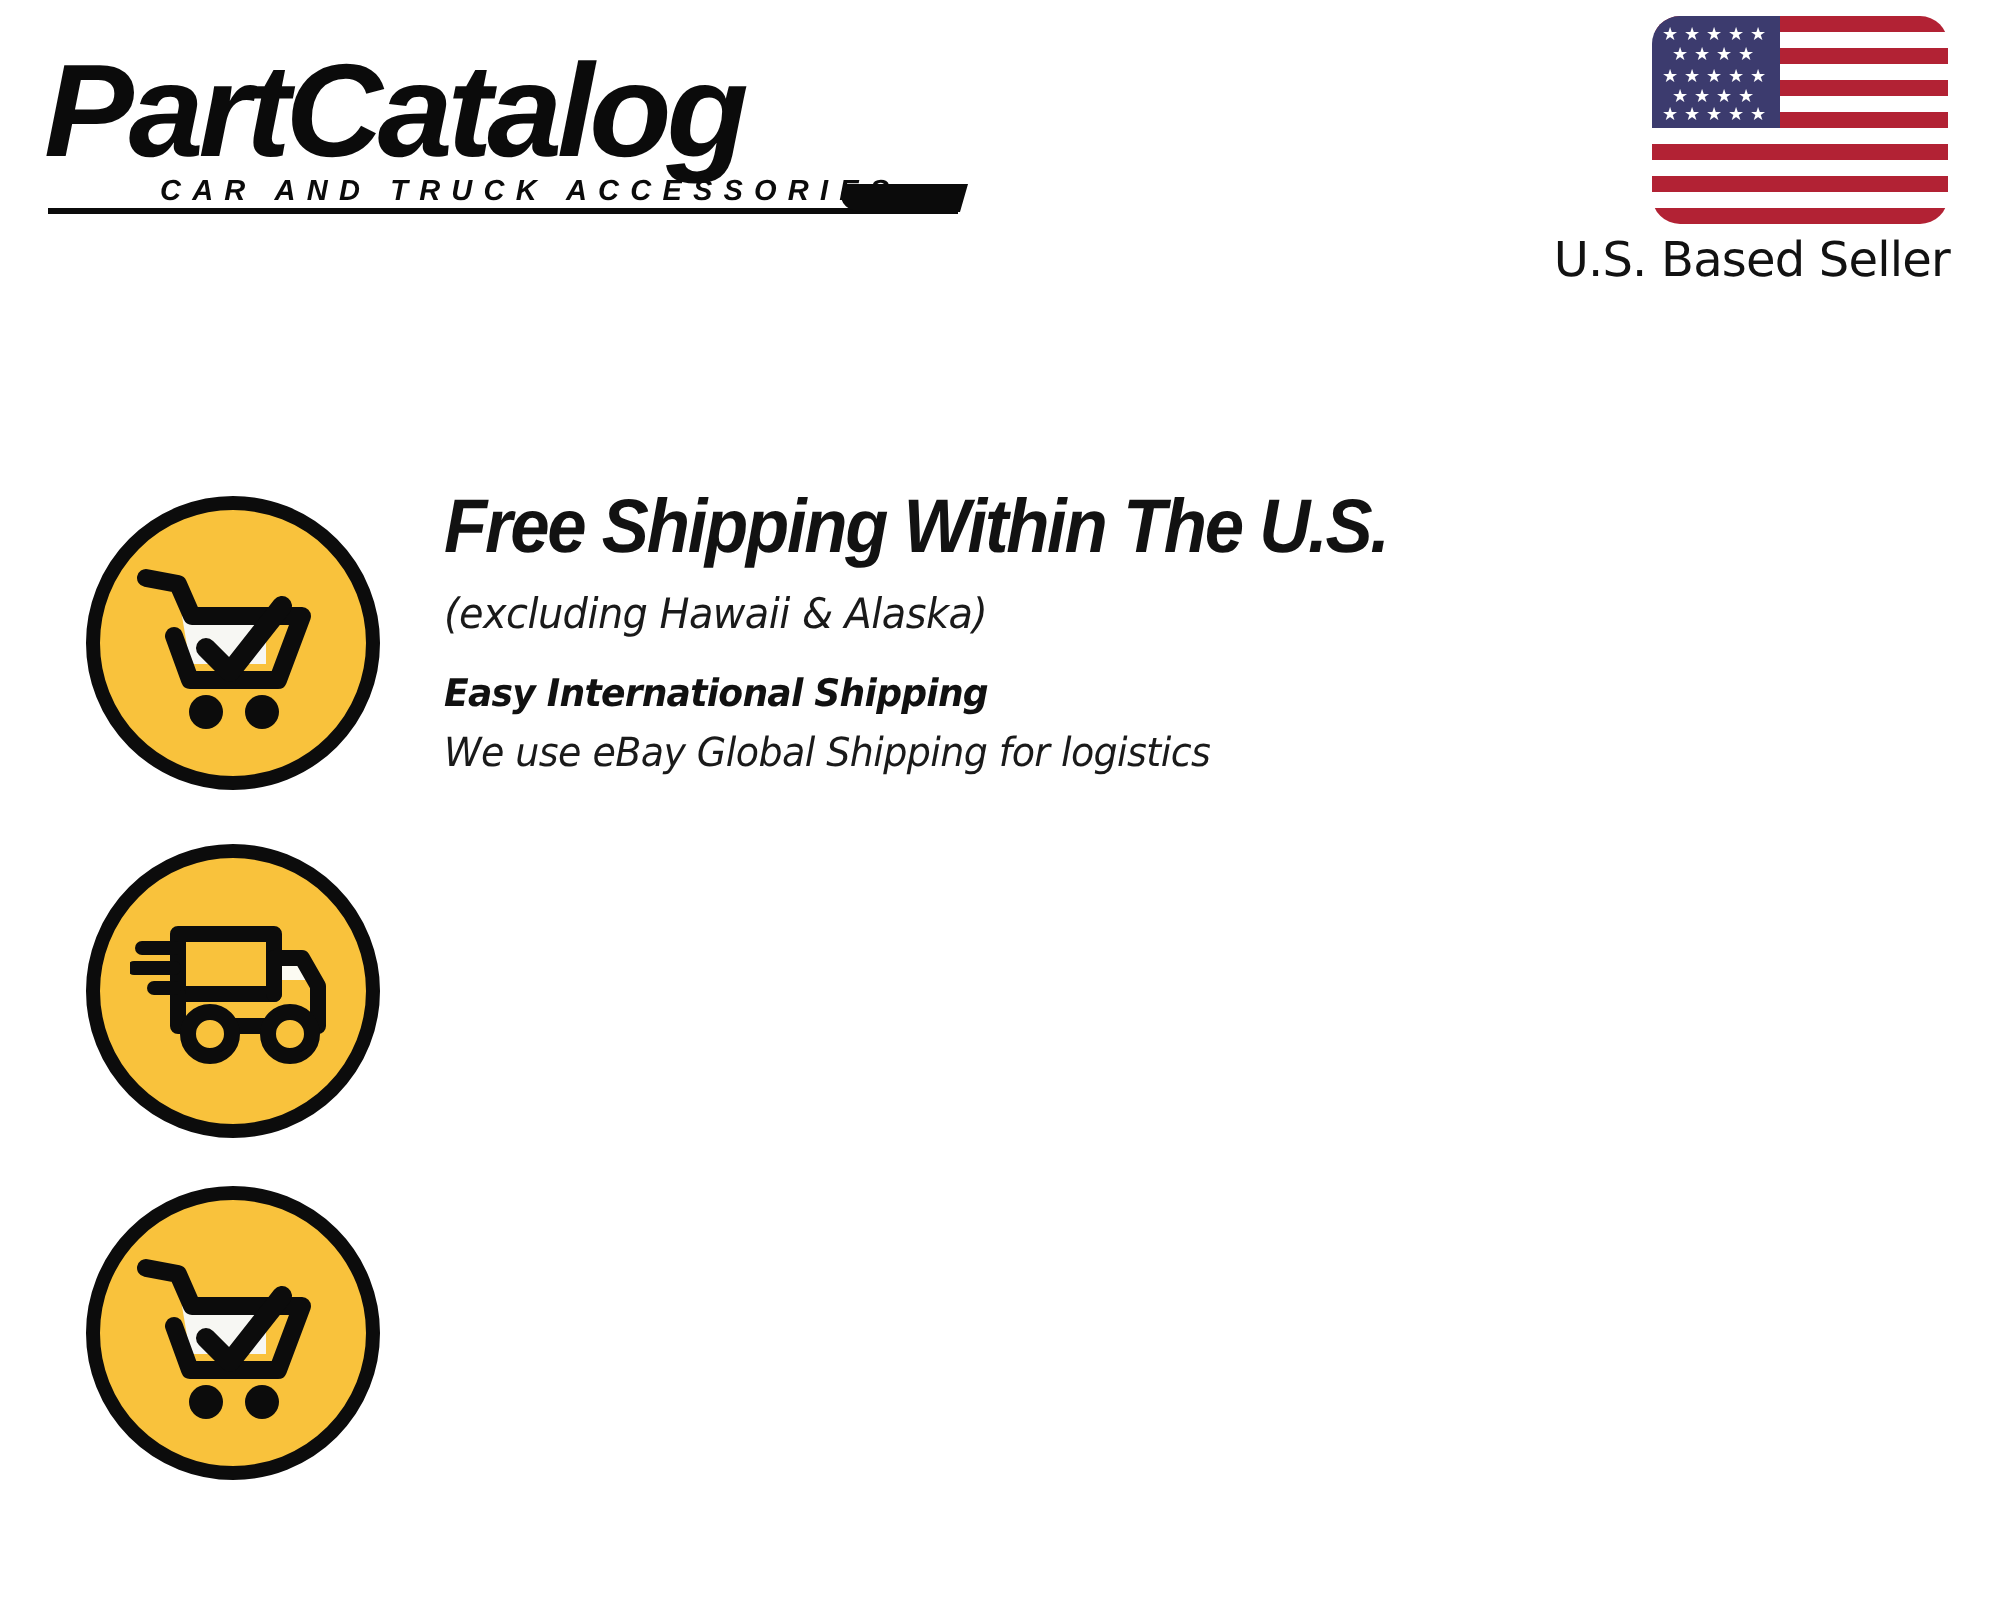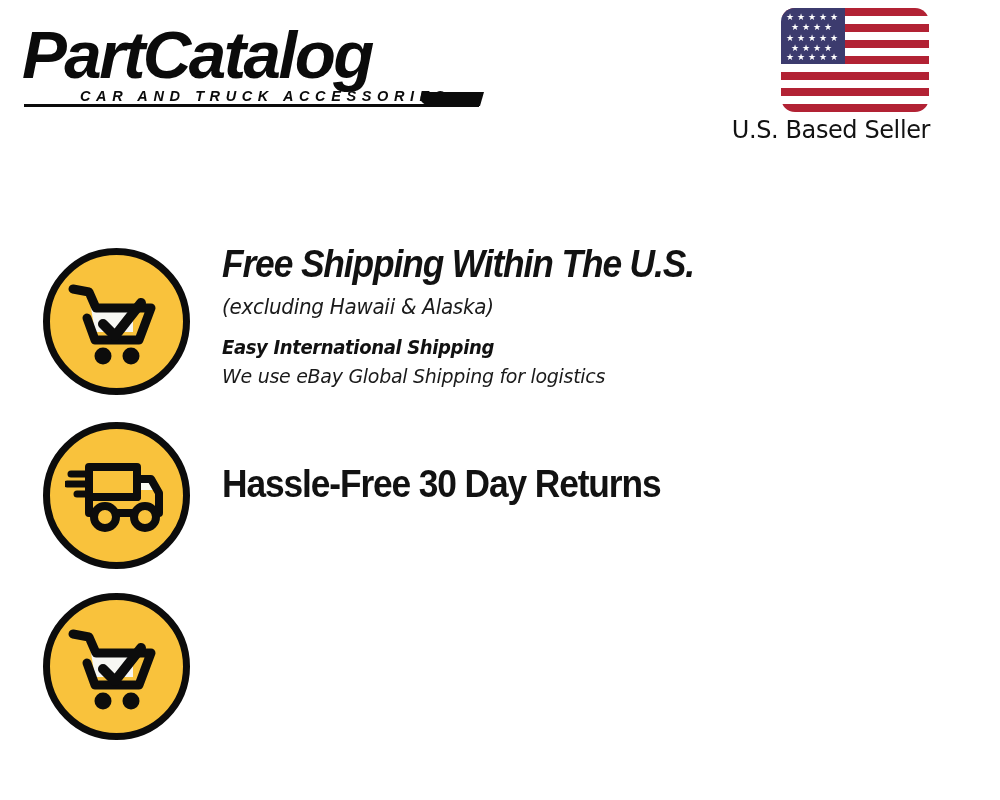--- a/index.html
+++ b/index.html
@@ -16,20 +16,21 @@
     color: #111111;
     -webkit-font-smoothing: antialiased;
   }
 
   
   .header {
     position: absolute;
     top: 0; left: 0;
     width: 944px;
     height: 175px;
+    padding-left: 45px;
   }
 
   .logo-block {
     position: absolute;
     left: 22px;
     top: 24px;
     width: 470px;
   }
   .logo-word {
     font-family: "Liberation Sans", sans-serif;
@@ -293,23 +294,20 @@
         <path d="M76 24 L84 24 L89 33 L76 33 Z" fill="#fcfbf2"></path>
         <rect x="24" y="10" width="48" height="30" fill="none" stroke="#0c0c0c" stroke-width="8" stroke-linejoin="round"></rect>
         <path d="M24 40 L24 56 L94 56 L94 36 L86 22 L72 22 L72 40" fill="none" stroke="#0c0c0c" stroke-width="8" stroke-linecap="round" stroke-linejoin="round"></path>
         <line x1="6" y1="17" x2="22" y2="17" stroke="#0c0c0c" stroke-width="7" stroke-linecap="round"></line>
         <line x1="2" y1="27" x2="22" y2="27" stroke="#0c0c0c" stroke-width="7" stroke-linecap="round"></line>
         <line x1="12" y1="37" x2="22" y2="37" stroke="#0c0c0c" stroke-width="7" stroke-linecap="round"></line>
         <circle cx="40" cy="60" r="11" fill="#f9c23c" stroke="#0c0c0c" stroke-width="8"></circle>
         <circle cx="80" cy="60" r="11" fill="#f9c23c" stroke="#0c0c0c" stroke-width="8"></circle>
       </svg>
     </div>
-    <div class="feature-text">
-      <div class="f-title">Hassle-Free 30 Day Returns</div>
-    </div>
   </div>
 
   <div class="feature-row row-2">
     <div class="badge">
       <svg width="104" height="88" viewBox="0 0 104 88" aria-hidden="true">
         <path d="M30 54 L68 54 L68 30 L26 30 Z" fill="#f7f7f3"></path>
         <path d="M8 11 L24 14 L31 30 L86 30 L74 62 L30 62 L22 40" fill="none" stroke="#0c0c0c" stroke-width="9" stroke-linecap="round" stroke-linejoin="round"></path>
         <path d="M38 46 L50 58 L76 25" fill="none" stroke="#0c0c0c" stroke-width="10" stroke-linecap="round" stroke-linejoin="round"></path>
         <circle cx="38" cy="78" r="8.5" fill="#0c0c0c"></circle>
         <circle cx="66" cy="78" r="8.5" fill="#0c0c0c"></circle>

